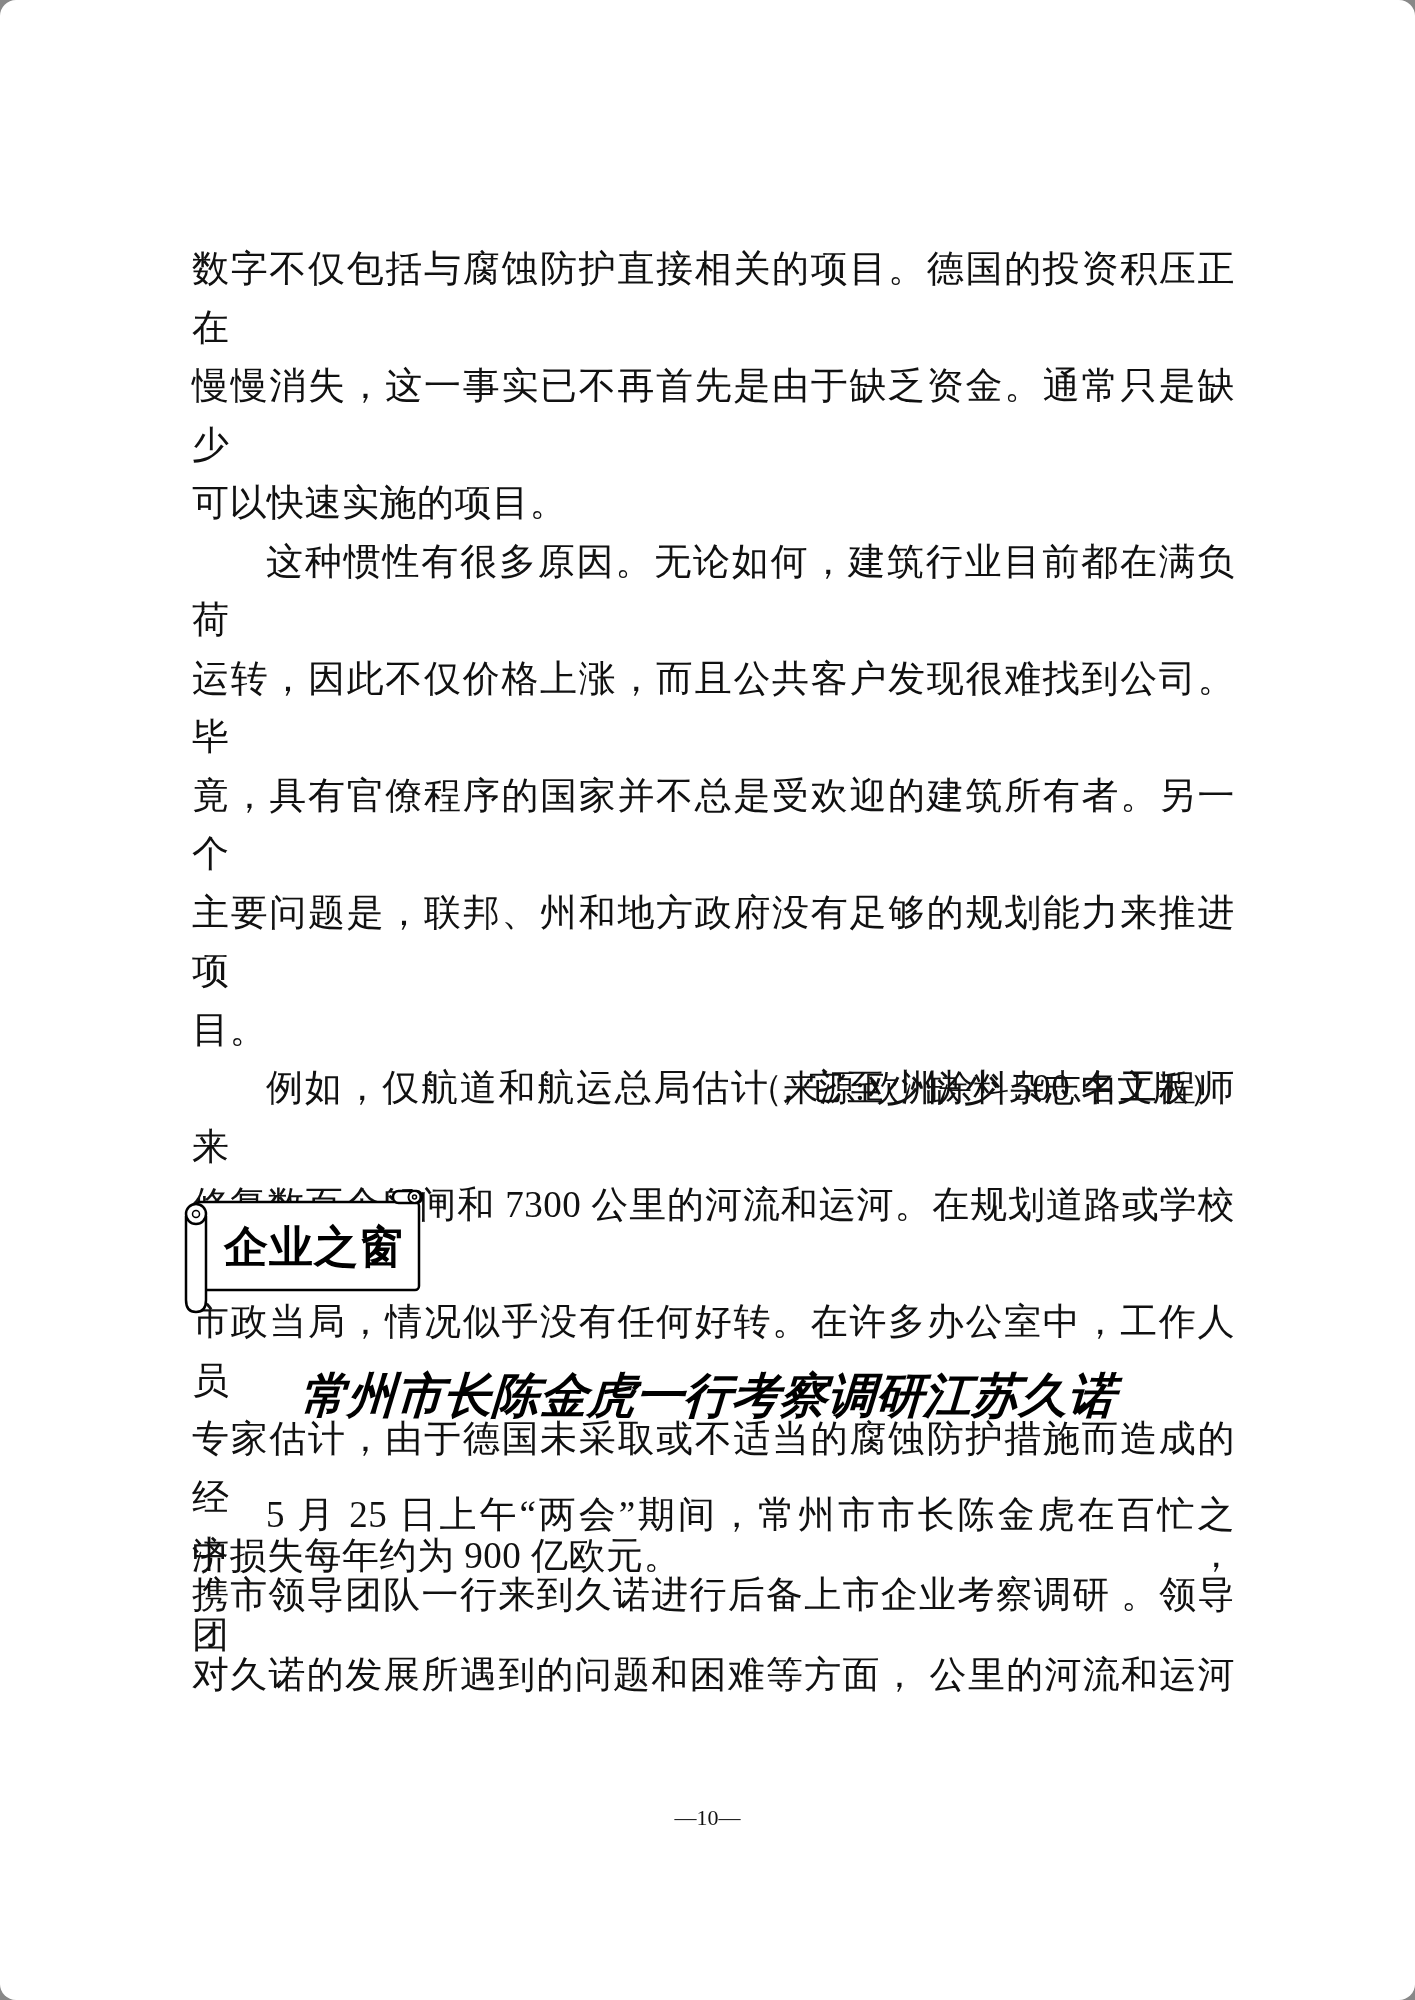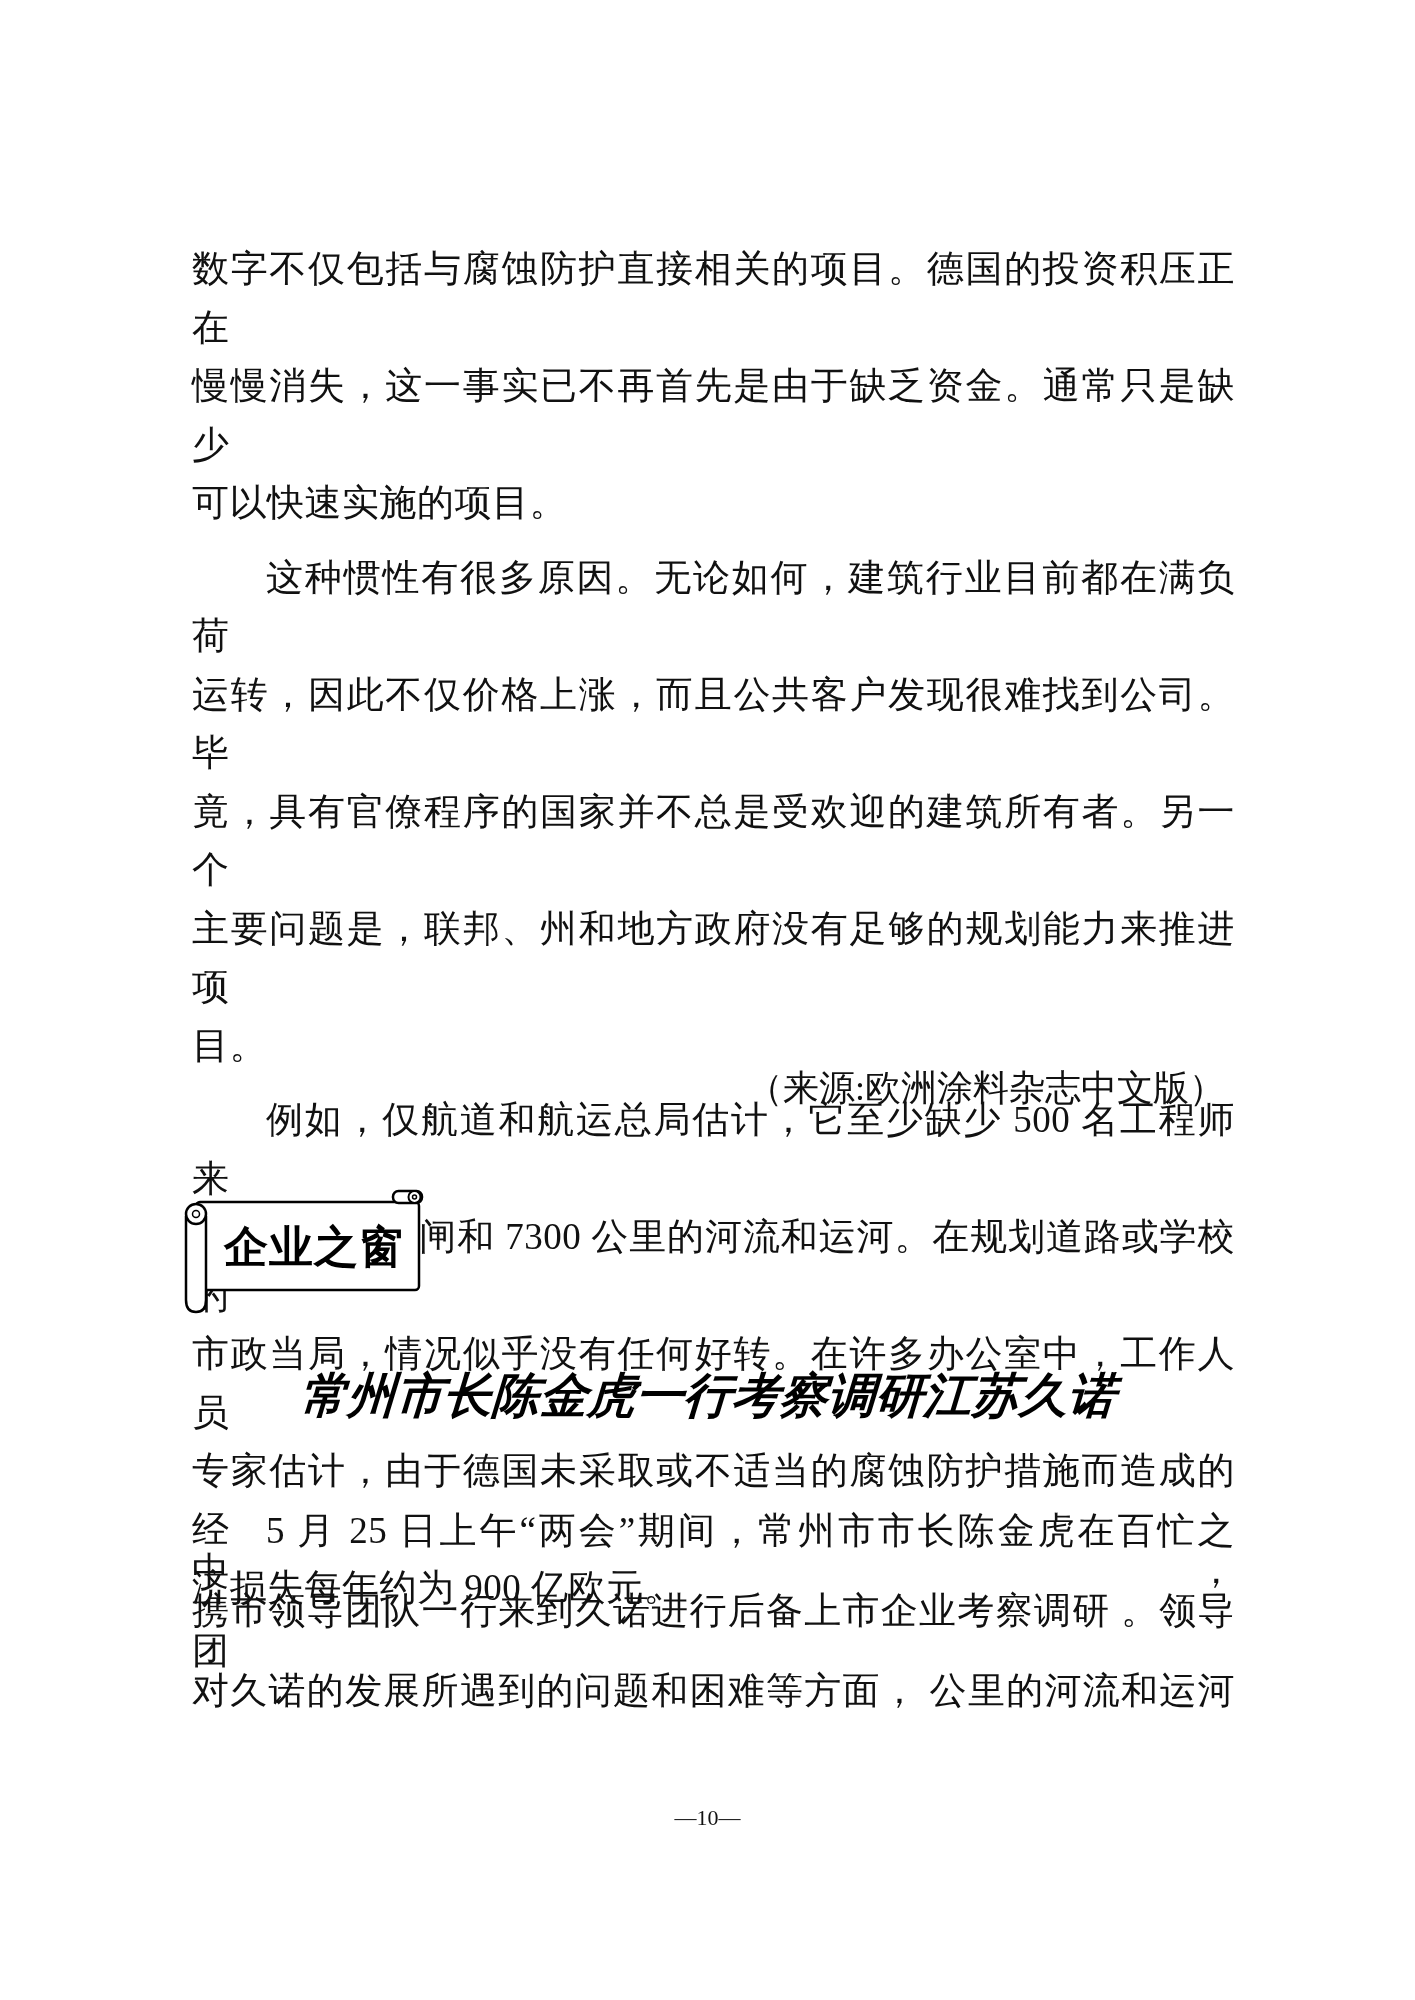--- a/index.html
+++ b/index.html
@@ -5,34 +5,35 @@
   html, body { margin: 0; padding: 0; background: #888; }
   #page {
     position: relative;
     width: 1415px;
     height: 2000px;
     margin: 0 auto;
     background: #ffffff;
     color: #111111;
     font-family: "Liberation Serif", "DejaVu Serif", serif;
     overflow: hidden;
+    border-radius: 16px;
   }
   
   #europe-body {
     position: absolute;
     left: 192px;
     top: 240px;
     width: 1043px;
     font-size: 37px;
     line-height: 58.5px;
     letter-spacing: 0.5px;
   }
   .line { text-align: left; white-space: pre-wrap; }
   .line.fill { text-align: justify; text-align-last: justify; }
-  .line.indent { text-indent: 2em; margin-top: 16px; }
+  .line.indent { text-indent: 2em; }
   #source-line {
     position: absolute;
     left: 188px;
     top: 1063px;
     width: 1043px;
     font-size: 36px;
     line-height: 50px;
     text-align: right;
     padding-right: 6px;
     box-sizing: border-box;

